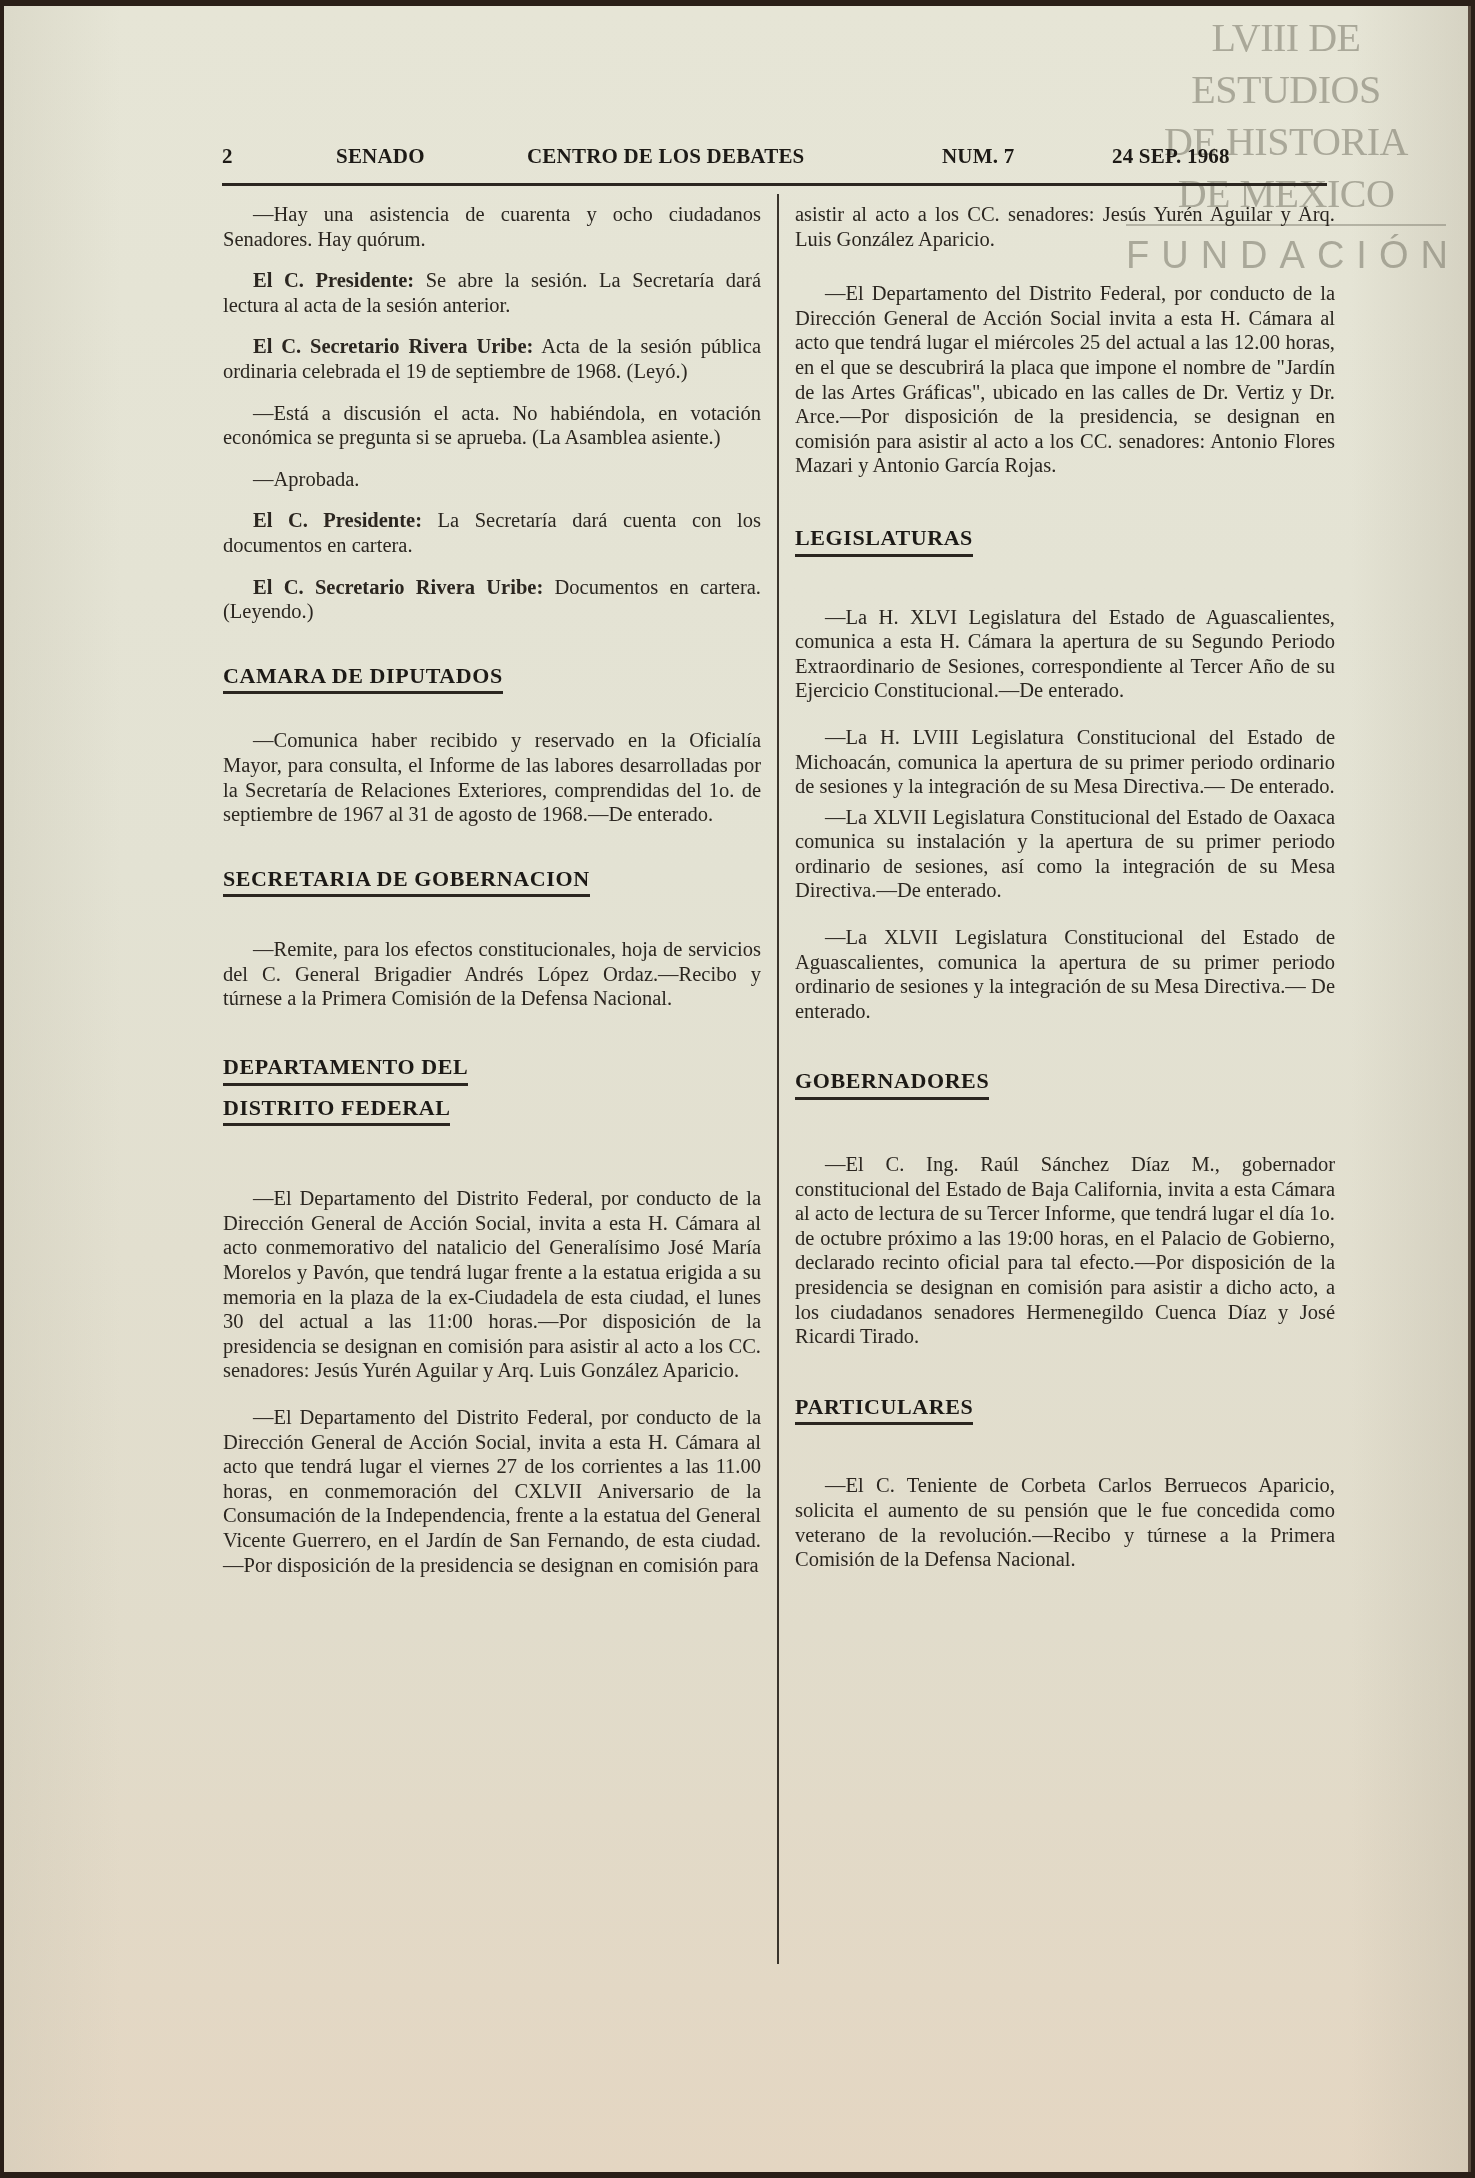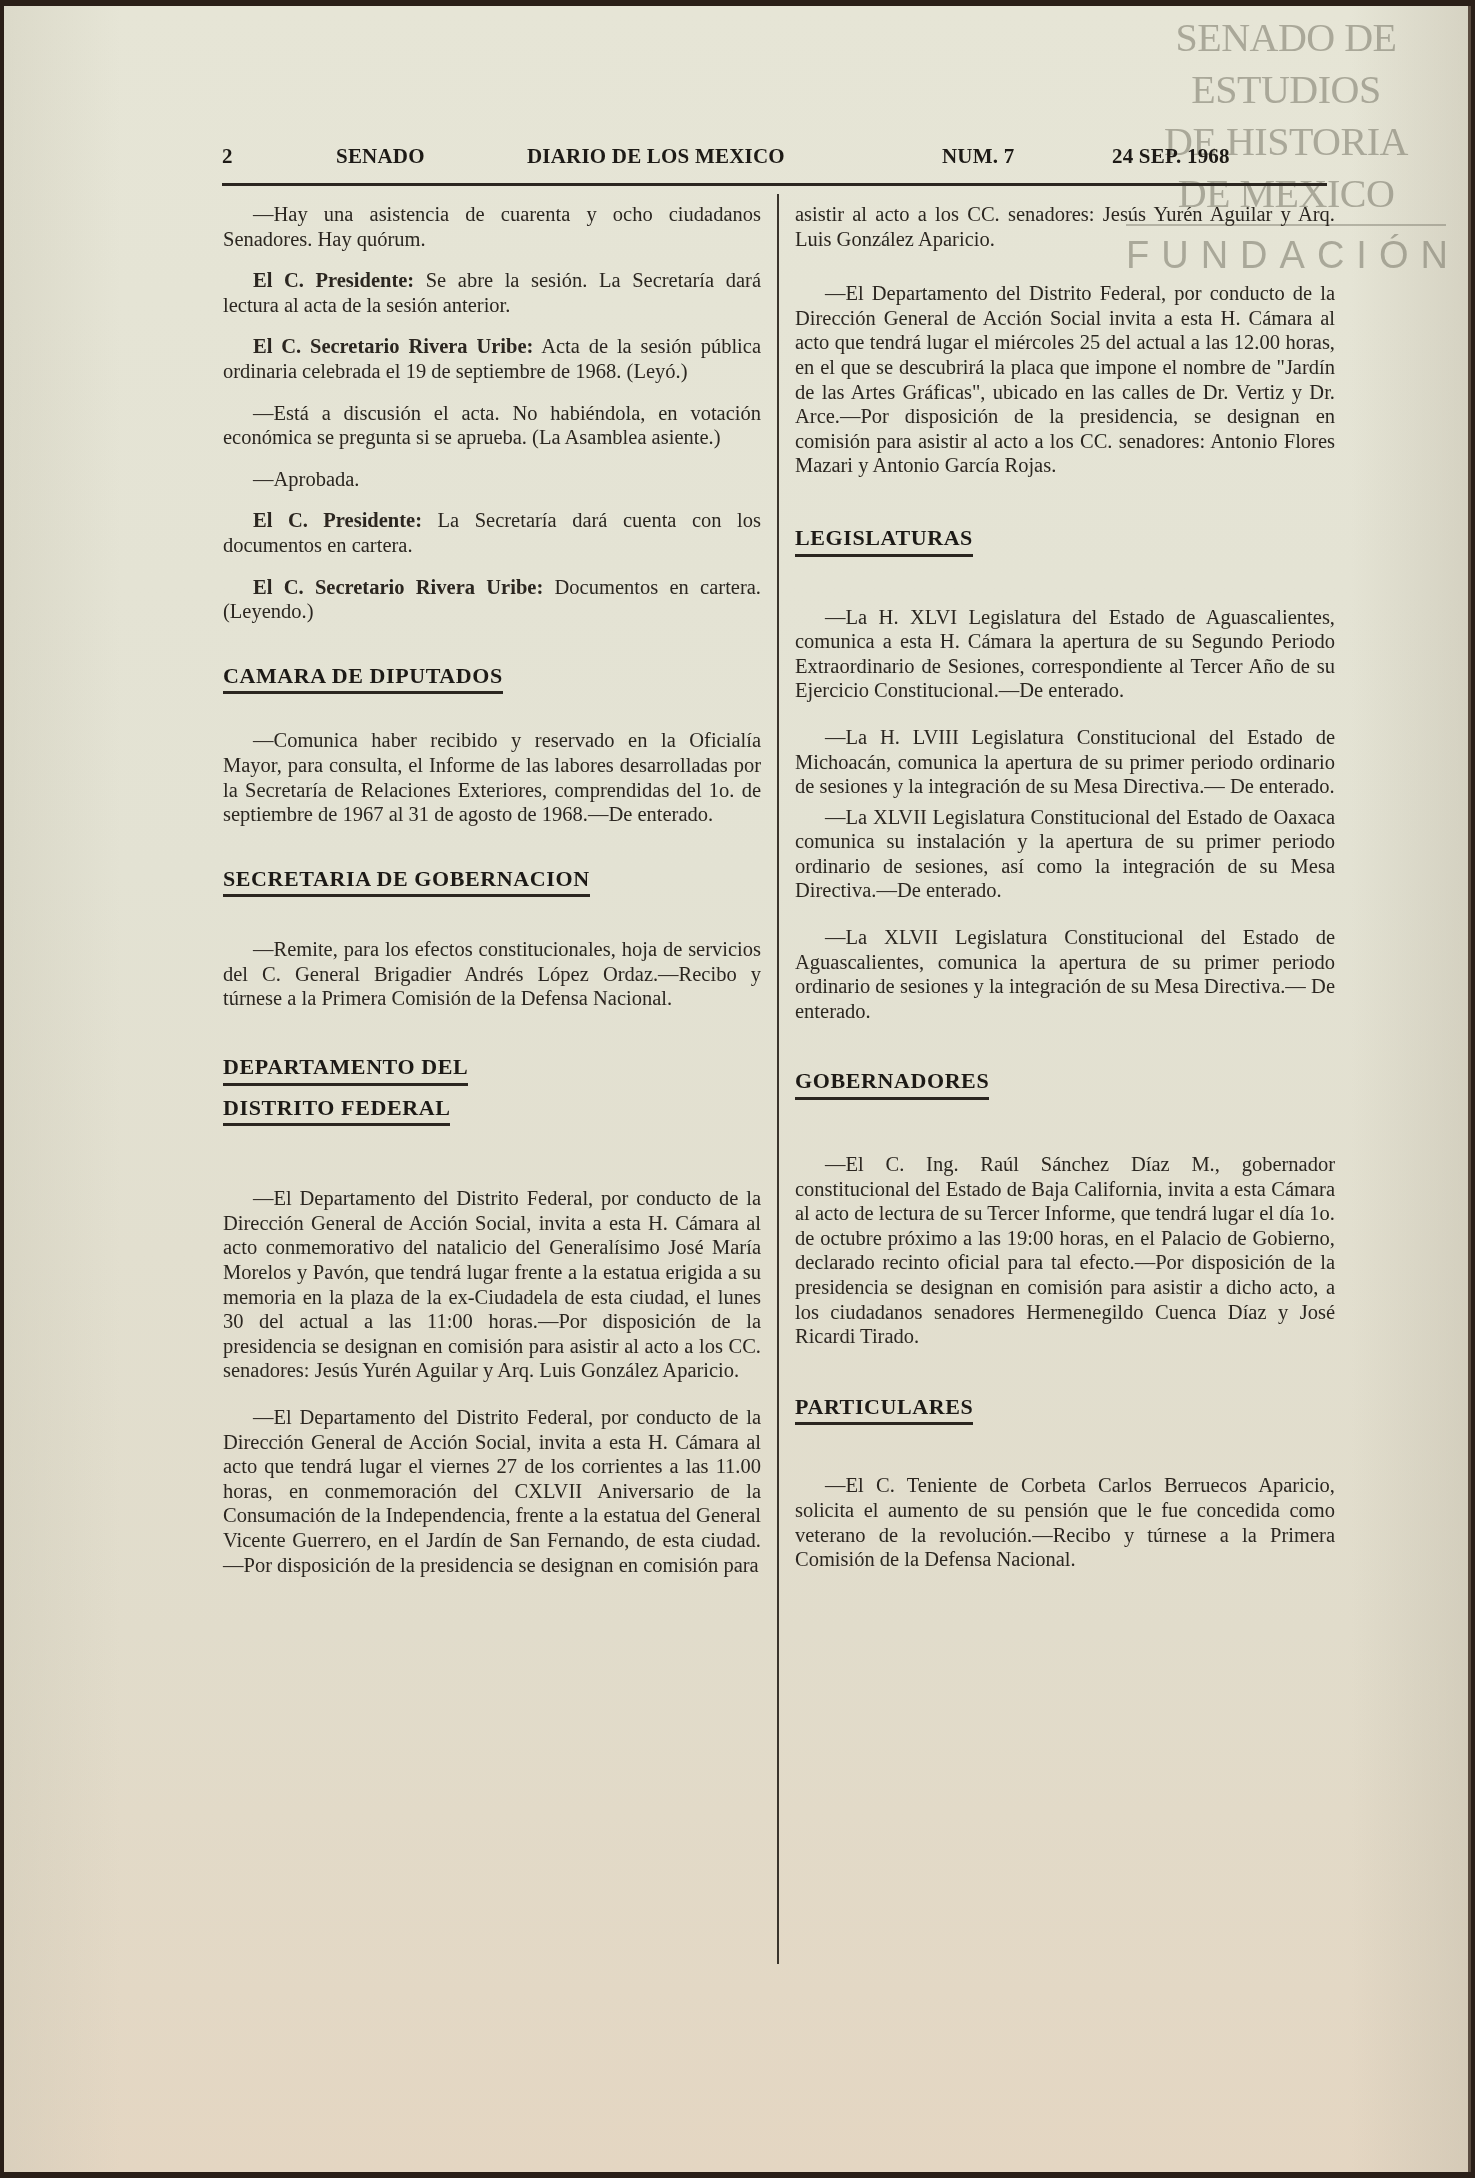--- a/index.html
+++ b/index.html
@@ -99,32 +99,32 @@
     .wm-rule { height: 2px; background: rgba(120,118,104,0.45); margin: 4px 0 6px 0; }
     .wm-fund { font-family: "Liberation Sans", sans-serif; font-size: 38px; letter-spacing: 12px; line-height: 46px; }
     .wm-sign { font-family: "DejaVu Serif", serif; font-style: italic; font-size: 44px; line-height: 52px; text-align: right; padding-right: 10px; }
   </style>
 </head>
 <body>
 
 <div class="page">
 
   <div class="watermark">
-    <div class="wm-line">SENADO DE</div>
+    <div class="wm-line">LVIII DE</div>
     <div class="wm-line">ESTUDIOS</div>
     <div class="wm-line">DE HISTORIA</div>
     <div class="wm-line">DE MEXICO</div>
     <div class="wm-rule"></div>
     <div class="wm-fund">FUNDACIÓN</div>
   </div>
 
   <div class="header">
     <span class="h-page">2</span>
     <span class="h-senado">SENADO</span>
-    <span class="h-diario">DIARIO DE LOS MEXICO</span>
+    <span class="h-diario">CENTRO DE LOS DEBATES</span>
     <span class="h-num">NUM. 7</span>
     <span class="h-date">24 SEP. 1968</span>
   </div>
   <div class="header-rule"></div>
 
   <div class="col-divider"></div>
 
   <div class="col col-left">
     <p class="para">—Hay una asistencia de cuarenta y ocho ciudadanos Senadores. Hay quórum.</p>
     <p class="para"><span class="speaker">El C. Presidente:</span><span> Se abre la sesión. La Secretaría dará lectura al acta de la sesión anterior.</span></p>

